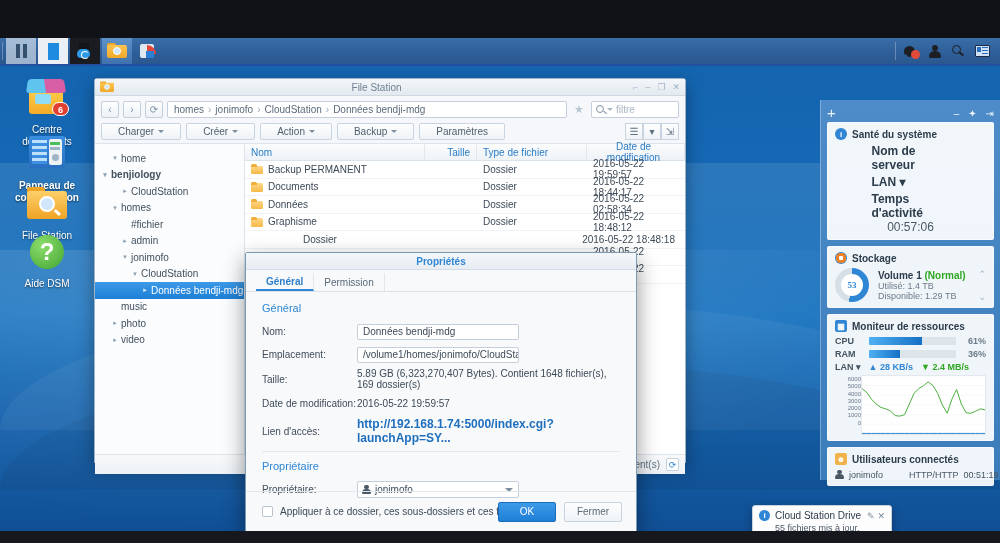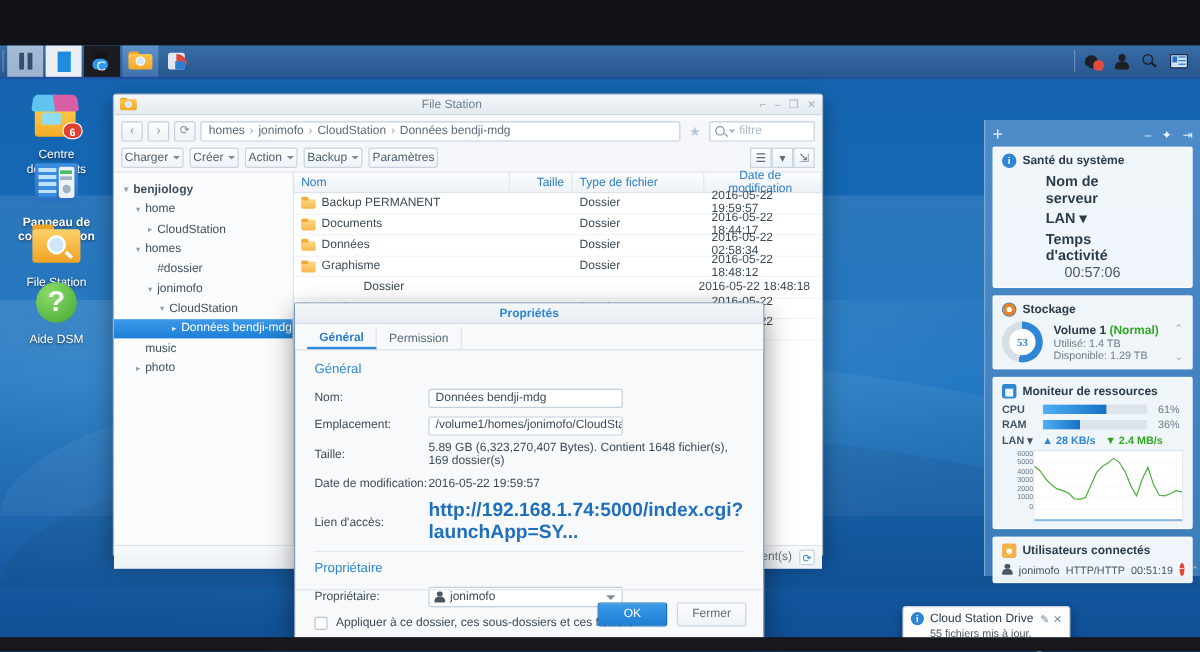--- a/index.html
+++ b/index.html
@@ -161,21 +161,21 @@
     width:88px; height:17px; background:#fff; border:1px solid #c3d0dc; border-radius:2px;
     display:flex; align-items:center; padding:0 4px; gap:3px; color:#a9b7c4; font-size:10px;
   }
   .mini-search{ width:8px; height:8px; border:1.4px solid #7f93a6; border-radius:50%; position:relative; flex:none; }
   .mini-search:after{ content:""; position:absolute; left:6px; top:6px; width:4px; height:1.4px; background:#7f93a6; transform:rotate(42deg); }
 
   #fstools{
     display:flex; align-items:center; gap:5px; padding:4px 6px 3px;
   }
   .tbtn{
-    height:17px; padding:0 2px; border:1px solid #c8d4df;
+    height:17px; padding:0 16px; border:1px solid #c8d4df;
     background:linear-gradient(180deg,#fdfefe,#eff3f7);
     border-radius:2px; color:#51606e; font-size:10px;
     display:flex; align-items:center; gap:4px;
   }
   .caret{ width:0; height:0; border-left:3px solid transparent; border-right:3px solid transparent; border-top:3px solid #7d8f9f; }
   #viewbtns{ margin-left:auto; display:flex; gap:0; }
   #viewbtns .vb{
     width:18px; height:17px; border:1px solid #c8d4df; background:linear-gradient(180deg,#fdfefe,#eff3f7);
     display:flex; align-items:center; justify-content:center; color:#5d6e7d; font-size:10px;
   }
@@ -236,21 +236,21 @@
   #pbody{ padding:10px 16px 0; }
   .sect-title{ color:#2f86d4; font-size:11px; margin-bottom:8px; }
   .prow{ display:flex; align-items:center; min-height:19px; margin-bottom:4px; font-size:10px; color:#3d4a57; }
   .plabel{ width:95px; color:#404d5a; flex:none; }
   .pinput{
     width:162px; height:16px; background:#fff; border:1px solid #c3d0dc; border-radius:2px;
     padding:0 5px; display:flex; align-items:center; color:#3d4a57; font-size:10px;
     overflow:hidden; white-space:nowrap;
   }
   .pvalue{ color:#3d4a57; }
-  .plink{ color:#1f6fbd; font-weight:bold; font-size:16px; }
+  .plink{ color:#1f6fbd; font-weight:bold; font-size:12px; }
   .hr{ height:1px; background:#e3e9ef; margin:6px 0 8px; }
   .ownersel{
     width:162px; height:17px; background:#fff; border:1px solid #c3d0dc; border-radius:2px;
     display:flex; align-items:center; padding:0 4px; gap:4px; font-size:10px; color:#3d4a57;
     position:relative;
   }
   .ownersel .dd{ position:absolute; right:5px; top:6px; width:0;height:0;
      border-left:4px solid transparent; border-right:4px solid transparent; border-top:4px solid #7d8f9f; }
   .usr-ic{ width:9px; height:10px; position:relative; flex:none; }
   .usr-ic .h{ position:absolute; left:2.3px; top:0; width:4.4px; height:4.4px; border-radius:50%; background:#4a5866; }
@@ -312,32 +312,32 @@
     position:absolute; inset:0; display:flex; align-items:center; justify-content:center;
     color:#2f86d4; font-size:9px; font-weight:bold; z-index:2;font-family:Liberation Serif, serif;
   }
   .volname{ font-size:10px; font-weight:bold; color:#2c3c4b; }
   .volname em{ color:#2fa821; font-style:normal; }
 
   .barrow{ display:flex; align-items:center; gap:6px; margin-top:3px; font-size:9px; color:#44535f; font-weight:bold; }
   .barrow .bl{ width:28px; flex:none; }
   .bar{ flex:1; height:8px; background:#dde4ea; border-radius:1px; overflow:hidden; }
   .bar i{ display:block; height:100%; background:linear-gradient(90deg,#4fb0f2,#1671c6); }
-  .barrow .bv{ width:24px; text-align:center; color:#6c7b89; font-weight:normal; }
+  .barrow .bv{ width:24px; text-align:right; color:#6c7b89; font-weight:bold; }
   .netrow{ display:flex; align-items:center; gap:8px; font-size:9px; font-weight:bold; margin-top:3px; color:#44535f; }
   .up{ color:#2f86d4; }
   .down{ color:#2fa821; }
 
   .graphbox{ display:flex; margin-top:3px; }
   .yaxis{ width:26px; font-size:6px; color:#6c7b89; text-align:right; line-height:7.3px; padding-top:1px; }
   .plot{ flex:1; height:60px; background:#fff; border:1px solid #e2e8ee; position:relative; }
 
   .userrow{ display:flex; align-items:center; font-size:9px; color:#44535f; gap:5px; margin-top:3px; }
   .userrow .nm{ width:50px; }
-  .userrow .pr{ flex:1; color:#4a5866; }
+  .userrow .pr{ flex:1; color:#4a5866;margin-left:21px; }
   .kick{ width:11px; height:11px; border-radius:50%; background:#e2483a; color:#fff; font-size:8px; text-align:center; line-height:10px; }
   .chev{ color:#9fb0bf; font-size:9px; }
 
   
   #toast{
     position:absolute; left:752px; top:505px; width:140px; height:34px;
     background:#fdfdfd; border:1px solid #c8d3dd; border-radius:3px;
     box-shadow:0 3px 8px rgba(0,0,0,0.3);
     padding:4px 6px;
   }
@@ -526,59 +526,67 @@
     </div>
     <div id="viewbtns">
       <div class="vb">☰</div>
       <div class="vb">▾</div>
       <div class="vb">⇲</div>
     </div>
   </div>
 
   <div id="fsbody">
     <div id="fstree">
+        <div class="trow" style="padding-left: 14px;">
+          <span class="tw">▾</span>
+          <span>home</span>
+        </div>
         <div class="trow bold" style="padding-left: 4px;">
           <span class="tw">▾</span>
           <span>benjiology</span>
         </div>
-        <div class="trow" style="padding-left: 14px;">
-          <span class="tw">▾</span>
-          <span>home</span>
-        </div>
         <div class="trow" style="padding-left: 24px;">
           <span class="tw">▸</span>
           <span>CloudStation</span>
         </div>
         <div class="trow" style="padding-left: 14px;">
           <span class="tw">▾</span>
           <span>homes</span>
         </div>
         <div class="trow" style="padding-left: 24px;">
           <span class="tw"></span>
-          <span>#dossier</span>
+          <span>#fichier</span>
+        </div>
+        <div class="trow" style="padding-left: 24px;">
+          <span class="tw">▸</span>
+          <span>admin</span>
         </div>
         <div class="trow" style="padding-left: 24px;">
           <span class="tw">▾</span>
           <span>jonimofo</span>
         </div>
         <div class="trow" style="padding-left: 34px;">
           <span class="tw">▾</span>
           <span>CloudStation</span>
         </div>
         <div class="trow sel" style="padding-left: 44px;">
           <span class="tw">▸</span>
           <span>Données bendji-mdg</span>
         </div>
         <div class="trow" style="padding-left: 14px;">
           <span class="tw"></span>
           <span>music</span>
         </div>
         <div class="trow" style="padding-left: 14px;">
           <span class="tw">▸</span>
           <span>photo</span>
+        </div>
+        <div class="trow" style="padding-left: 14px;">
+          <span class="tw">▸</span>
+          <span>video</span>
         </div>
       </div>
     <div id="fslist">
       <div id="listhead">
         <div class="ch c-name">Nom</div>
         <div class="ch c-size">Taille</div>
         <div class="ch c-type">Type de fichier</div>
         <div class="ch c-date">Date de modification</div>
       </div>
       <div id="listrows">

